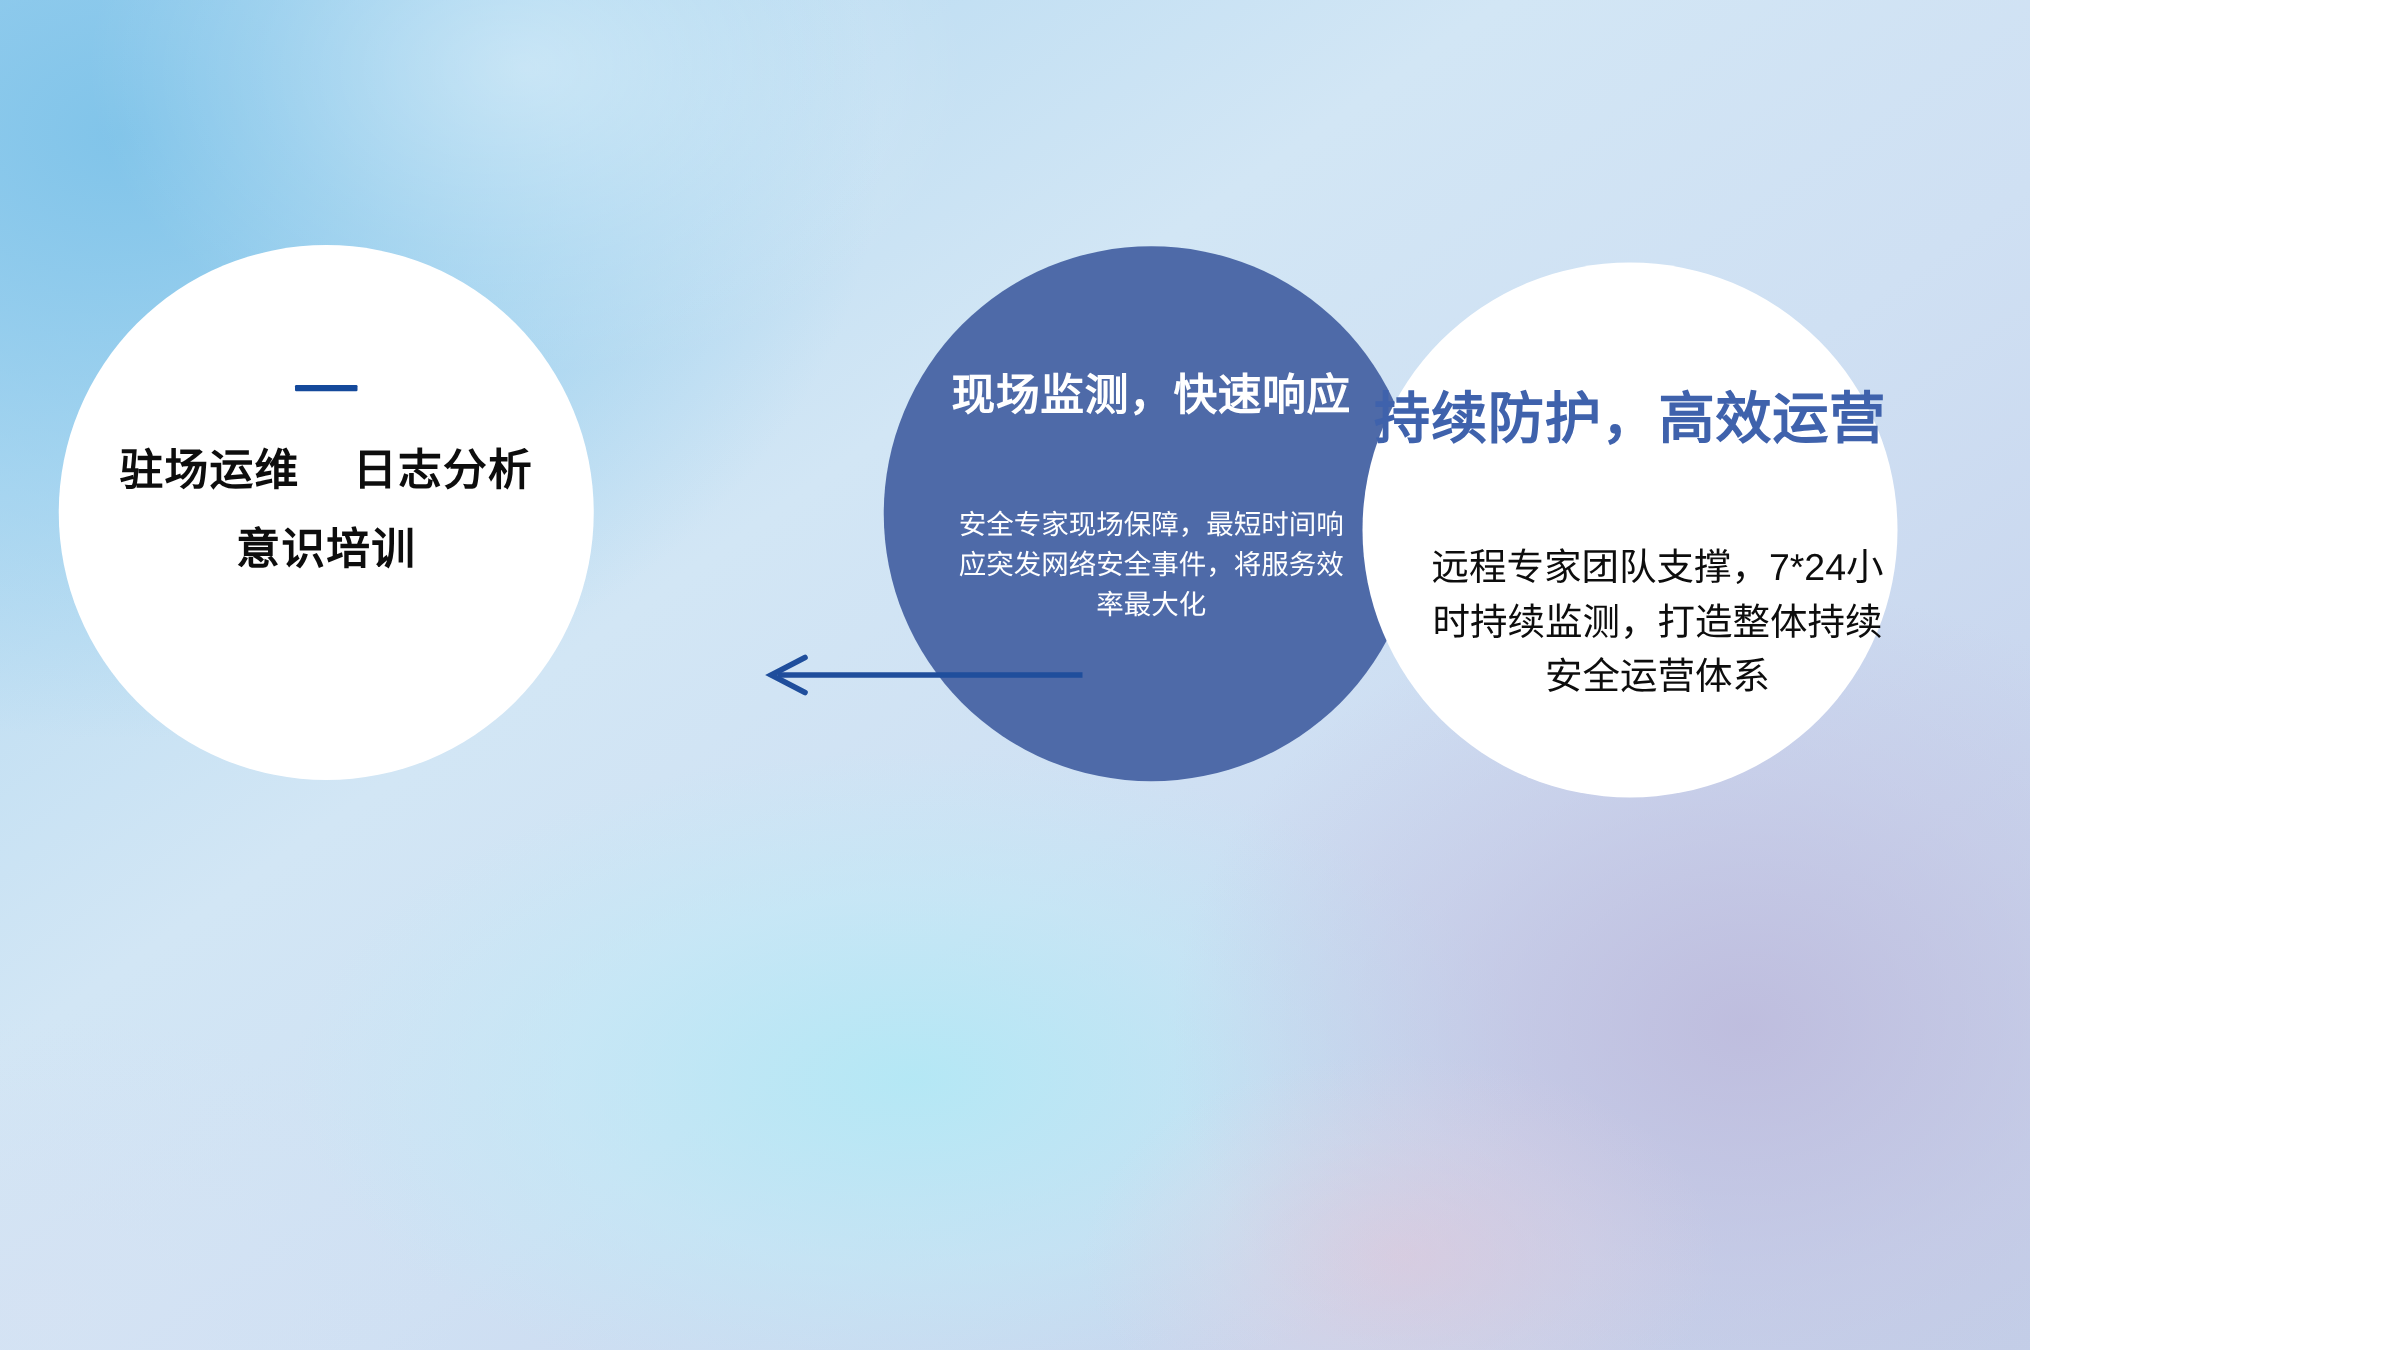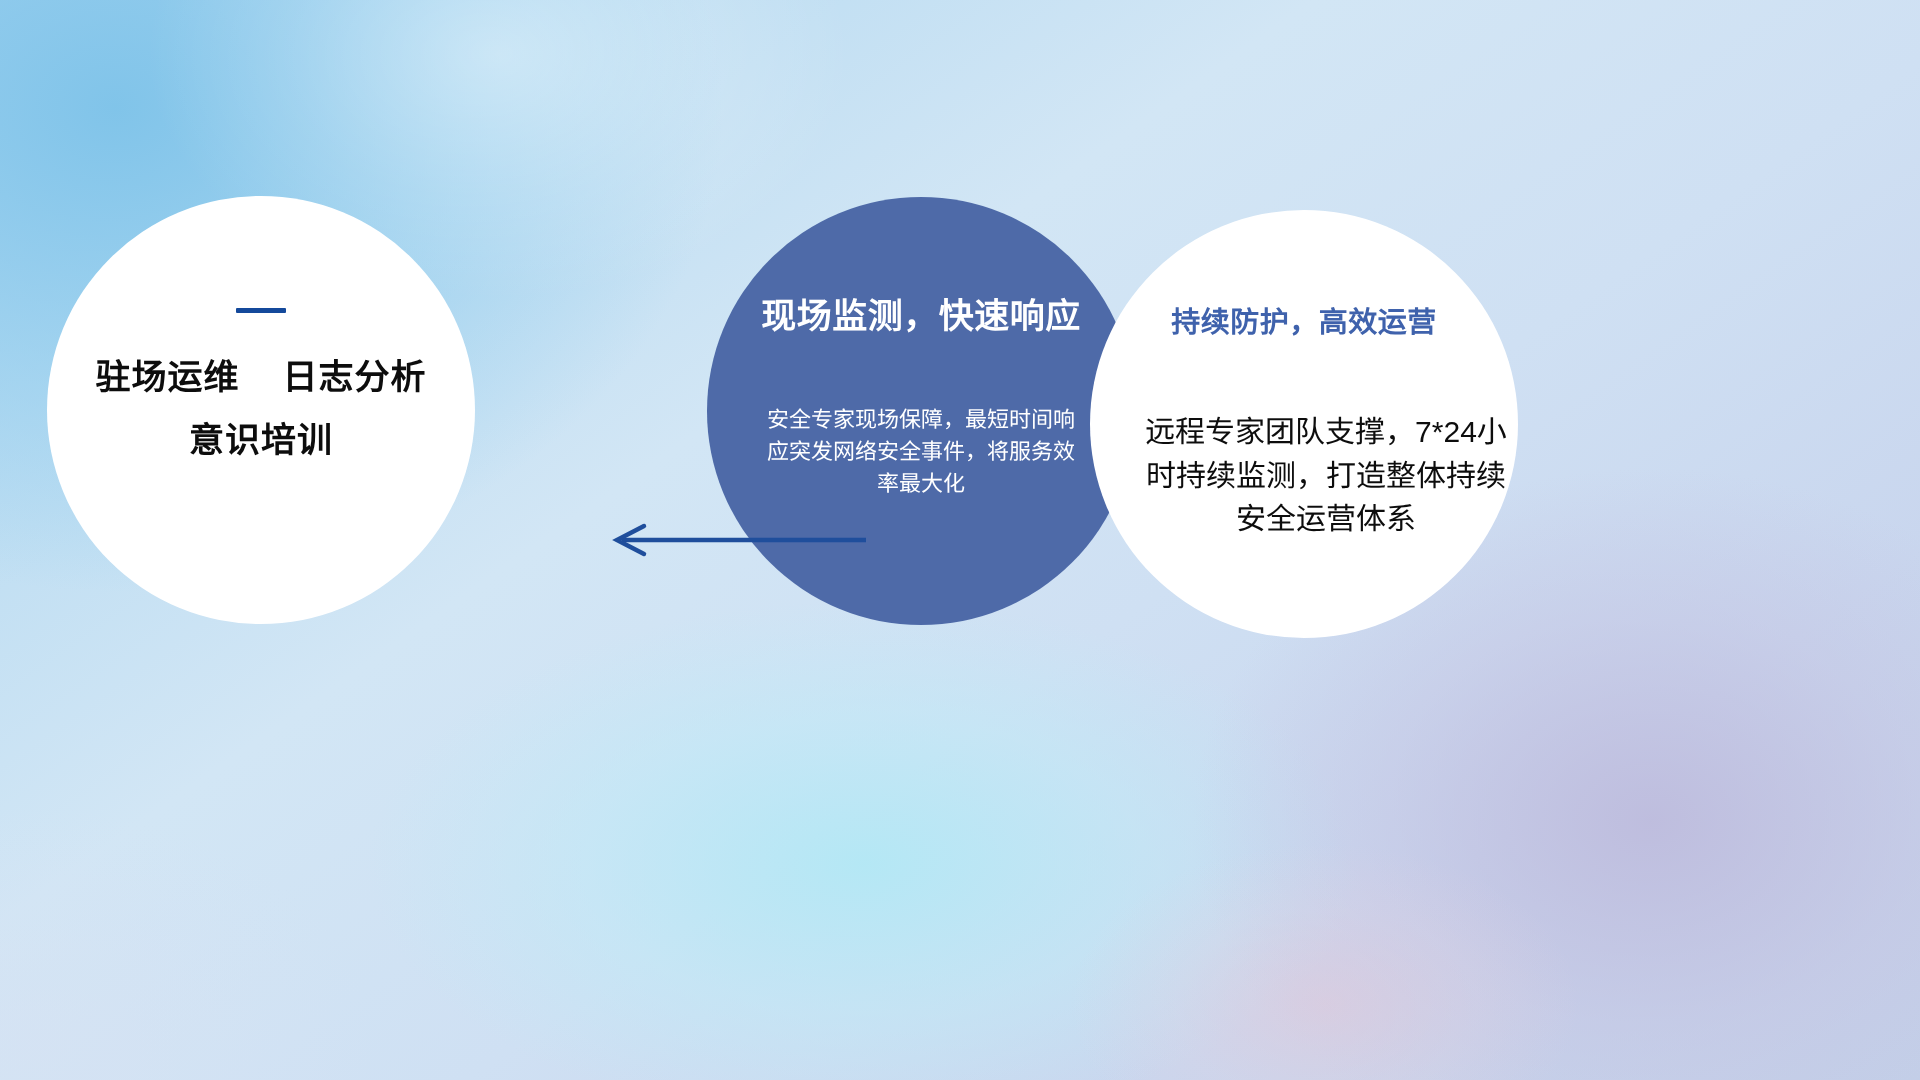--- a/index.html
+++ b/index.html
@@ -7,21 +7,21 @@
     margin: 0;
     padding: 0;
     width: 1920px;
     height: 1080px;
     overflow: hidden;
     font-family: "Liberation Sans", "DejaVu Sans", sans-serif;
   }
 
   #slide {
     position: relative;
-    width: 1920px;
+    width: 1624px;
     height: 1080px;
     overflow: hidden;
     background: #cfe0f2;
   }
 
   
   .bg-layer {
     position: absolute;
     inset: 0;
     pointer-events: none;
@@ -141,21 +141,21 @@
     font-weight: 400;
     color: #ffffff;
     line-height: 1.45;
     width: 312px;
     text-align: center;
   }
 
   
   #right-content { padding-top: 88px; }
   .right-title {
-    font-size: 29px;
+    font-size: 45px;
     font-weight: 700;
     color: #3f62ac;
     letter-spacing: 0.5px;
     white-space: nowrap;
     margin-bottom: 70px;
     text-align: center;
   }
   .right-body {
     font-size: 30px;
     font-weight: 400;

